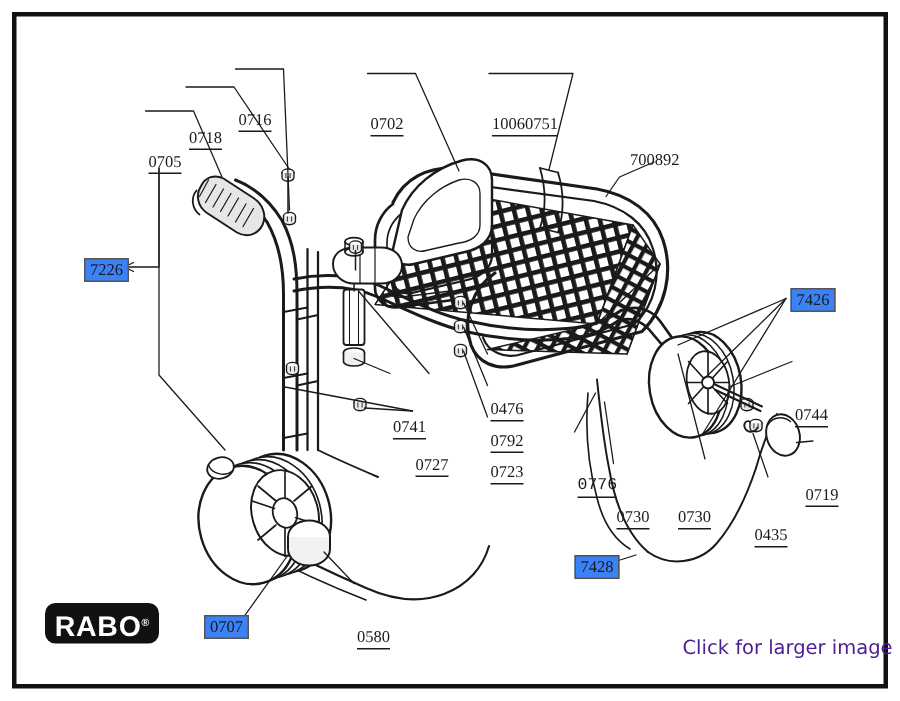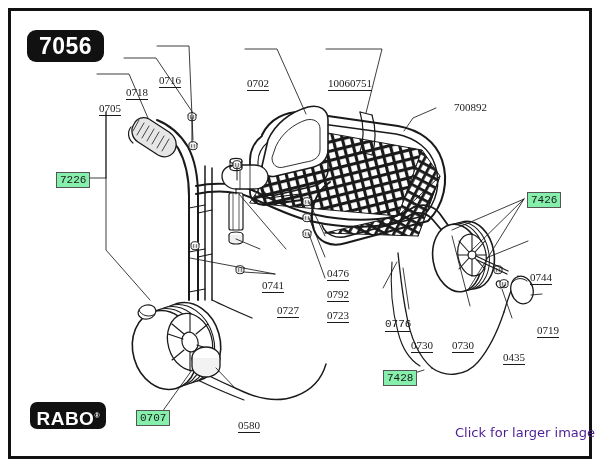--- a/index.html
+++ b/index.html
@@ -93,24 +93,24 @@
     font-family: "Liberation Serif", serif;
     white-space: nowrap;
     line-height: 12px;
   }
   .lbl.ul { border-bottom: 1px solid #1a1a1a; padding-bottom: 1px; margin-top: 36px; }
   
   .boxlbl {
     position: absolute;
     font-size: 11px;
     color: #1a1a1a;
-    font-family: Liberation Mono, monospace;
+    font-family: Liberation Serif, serif;
     white-space: nowrap;
     border: 1px solid #555555;
-    background: #86efac;
+    background: #3b82f6;
     padding: 1px 3px;
     line-height: 12px;
   }
 </style>
 </head>
 <body>
 
 <div id="page">
 
   <div id="frame"></div>
@@ -338,33 +338,32 @@
         <path d="M528,241 L486,258"></path>
 
         <path d="M542,294 L531,295"></path>
 
         <path d="M512,318 L502,289"></path>
       </g>
 
     </g>
   </svg>
 
-  <div id="badge">7056</div>
 
   <div id="logo"><span>RABO</span><span class="reg">®</span></div>
 
   <div id="clickhint">Click for larger image</div>
 
   <div id="labels">
       <div class="lbl ul" style="left: 99px; top: 66px;">0705</div>
       <div class="lbl ul" style="left: 126px; top: 50px;">0718</div>
       <div class="lbl ul" style="left: 159px; top: 38px;">0716</div>
       <div class="lbl ul" style="left: 247px; top: 41px;">0702</div>
       <div class="lbl ul" style="left: 328px; top: 41px;">10060751</div>
-      <div class="lbl" style="left: 454px; top: 101px;">700892</div>
+      <div class="lbl" style="left: 420px; top: 101px;">700892</div>
       <div class="boxlbl" style="left: 56px; top: 172px;">7226</div>
       <div class="boxlbl" style="left: 527px; top: 192px;">7426</div>
       <div class="lbl ul" style="left: 530px; top: 235px;">0744</div>
       <div class="lbl ul" style="left: 537px; top: 288px;">0719</div>
       <div class="lbl ul" style="left: 503px; top: 315px;">0435</div>
       <div class="lbl ul" style="left: 452px; top: 303px;">0730</div>
       <div class="lbl ul" style="left: 411px; top: 303px;">0730</div>
       <div class="lbl ul" style="left: 385px; top: 282px; font-family: Liberation Mono, monospace;">0776</div>
       <div class="boxlbl" style="left: 383px; top: 370px;">7428</div>
       <div class="lbl ul" style="left: 327px; top: 231px;">0476</div>

